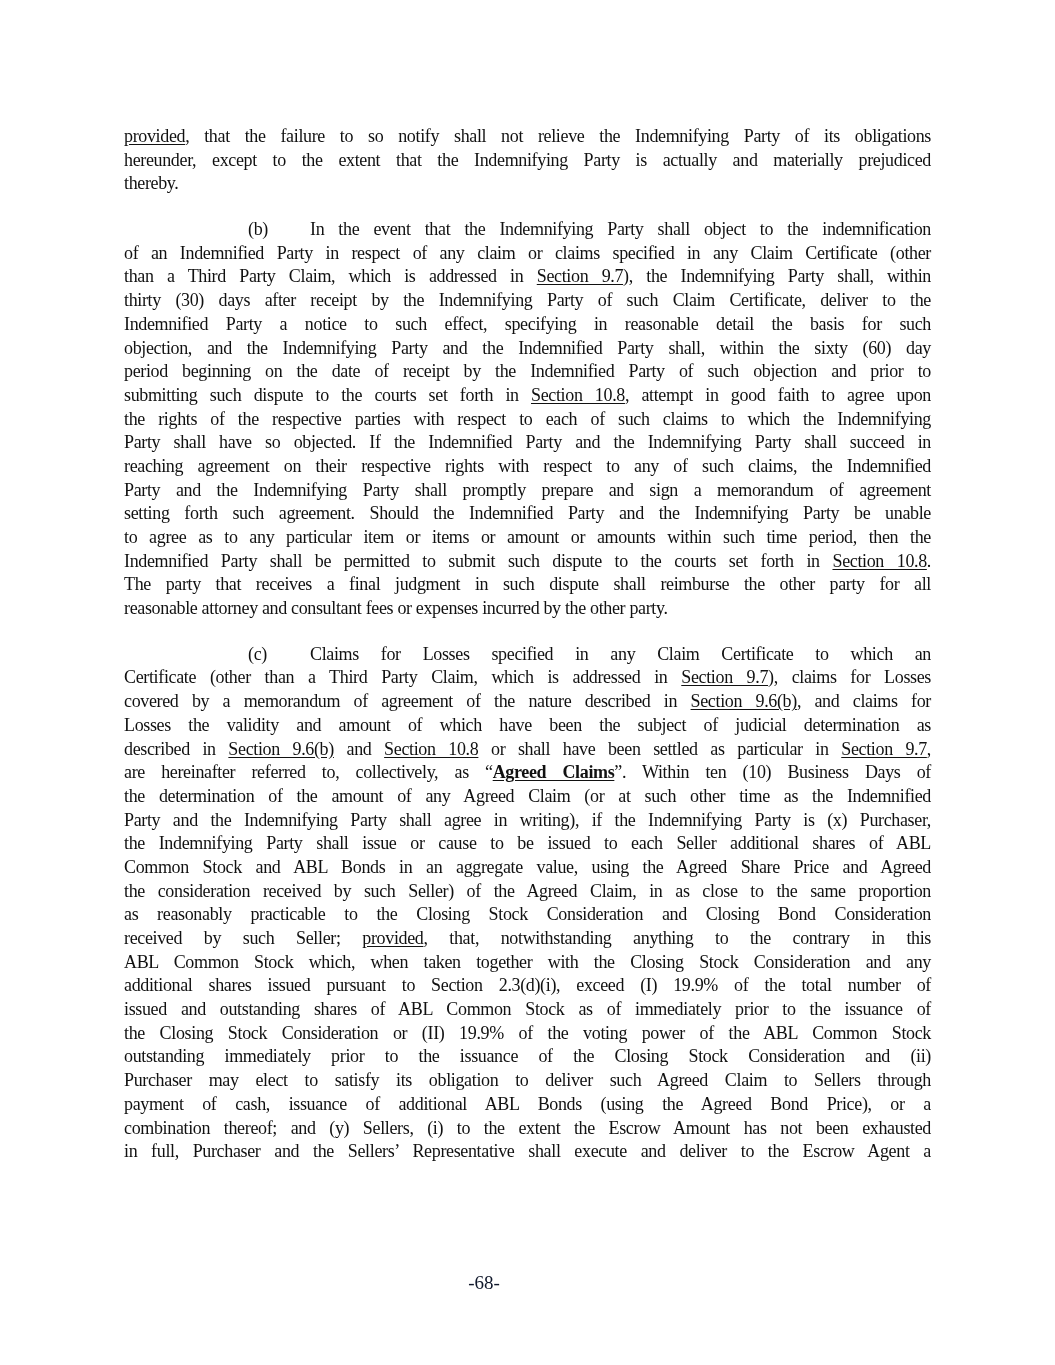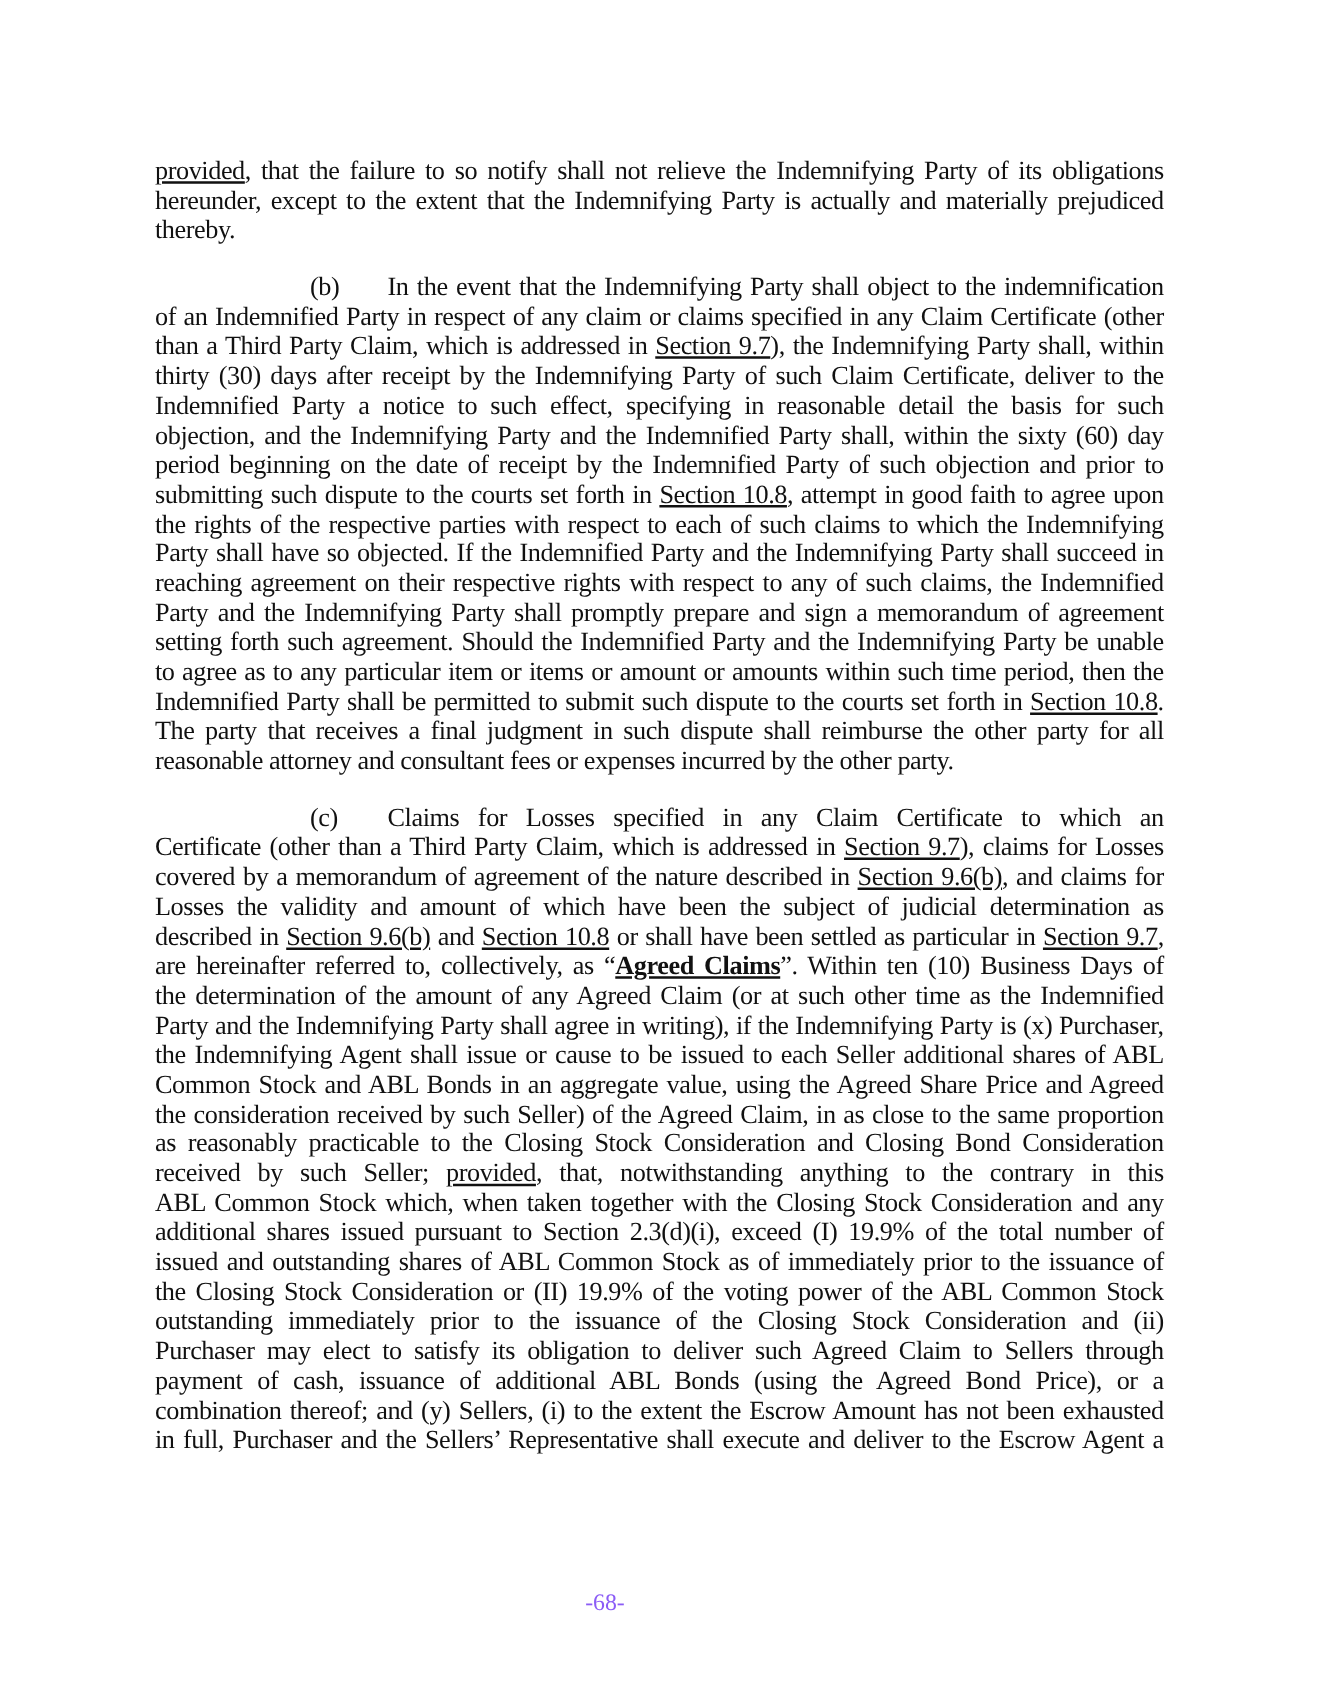--- a/index.html
+++ b/index.html
@@ -1,37 +1,37 @@
 <!DOCTYPE html>
 <html><head>
 <meta charset="utf-8">
 <style>
   html, body { margin: 0; padding: 0; background: #ffffff; }
   body { width: 1055px; height: 1365px; position: relative; overflow: hidden; }
   .page {
     position: absolute; left: 124px; top: 125px; width: 807px;
     font-family: "Liberation Serif", serif;
-    font-size: 21px; color: #111111;
+    font-size: 18px; color: #111111;
     line-height: 23.7px;
   }
   .para { margin: 0 0 22px 0; }
   .line {
     display: block; white-space: nowrap;
     text-align: justify; text-align-last: justify;
     height: 23.7px; overflow: visible;
     letter-spacing: -0.35px;
   }
   .line.last { text-align-last: left; }
   .line.indent { padding-left: 124px; }
   .u { text-decoration: underline; text-underline-offset: 2px; }
   .b { font-weight: bold; }
   .label { display: inline-block; width: 62px; }
   .footer {
     position: absolute; top: 1272px; left: 0; width: 968px; text-align: center;
-    font-family: "Liberation Serif", serif; font-size: 19px; color: #8b5cf6;
+    font-family: "Liberation Serif", serif; font-size: 19px; color: #0f172a;
   }
 </style>
 </head>
 <body>
 
 <div class="page">
   <div class="para" id="para-a">
       <span class="line"><span class="u">provided</span><span>, that the failure to so notify shall not relieve the Indemnifying Party of its obligations</span></span>
       <span class="line"><span>hereunder, except to the extent that the Indemnifying Party is actually and materially prejudiced</span></span>
       <span class="line last"><span>thereby.</span></span>
@@ -57,21 +57,21 @@
     </div>
   <div class="para" id="para-c">
       <span class="line indent"><span class="label">(c)</span><span>Claims for Losses specified in any Claim Certificate to which an</span></span>
       <span class="line"><span>Certificate (other than a Third Party Claim, which is addressed in </span><span class="u">Section 9.7</span><span>), claims for Losses</span></span>
       <span class="line"><span>covered by a memorandum of agreement of the nature described in </span><span class="u">Section 9.6(b)</span><span>, and claims for</span></span>
       <span class="line"><span>Losses the validity and amount of which have been the subject of judicial determination as</span></span>
       <span class="line"><span>described in </span><span class="u">Section 9.6(b)</span><span> and </span><span class="u">Section 10.8</span><span> or shall have been settled as particular in </span><span class="u">Section 9.7</span><span>,</span></span>
       <span class="line"><span>are hereinafter referred to, collectively, as “</span><span class="u b">Agreed Claims</span><span>”.  Within ten (10) Business Days of</span></span>
       <span class="line"><span>the determination of the amount of any Agreed Claim (or at such other time as the Indemnified</span></span>
       <span class="line"><span>Party and the Indemnifying Party shall agree in writing), if the Indemnifying Party is (x) Purchaser,</span></span>
-      <span class="line"><span>the Indemnifying Agent shall issue or cause to be issued to each Seller additional shares of ABL</span></span>
+      <span class="line"><span>the Indemnifying Party shall issue or cause to be issued to each Seller additional shares of ABL</span></span>
       <span class="line"><span>Common Stock and ABL Bonds in an aggregate value, using the Agreed Share Price and Agreed</span></span>
       <span class="line"><span>the consideration received by such Seller) of the Agreed Claim, in as close to the same proportion</span></span>
       <span class="line"><span>as reasonably practicable to the Closing Stock Consideration and Closing Bond Consideration</span></span>
       <span class="line"><span>received by such Seller; </span><span class="u">provided</span><span>, that, notwithstanding anything to the contrary in this</span></span>
       <span class="line"><span>ABL Common Stock which, when taken together with the Closing Stock Consideration and any</span></span>
       <span class="line"><span>additional shares issued pursuant to Section 2.3(d)(i), exceed (I) 19.9% of the total number of</span></span>
       <span class="line"><span>issued and outstanding shares of ABL Common Stock as of immediately prior to the issuance of</span></span>
       <span class="line"><span>the Closing Stock Consideration or (II) 19.9% of the voting power of the ABL Common Stock</span></span>
       <span class="line"><span>outstanding immediately prior to the issuance of the Closing Stock Consideration and (ii)</span></span>
       <span class="line"><span>Purchaser may elect to satisfy its obligation to deliver such Agreed Claim to Sellers through</span></span>

